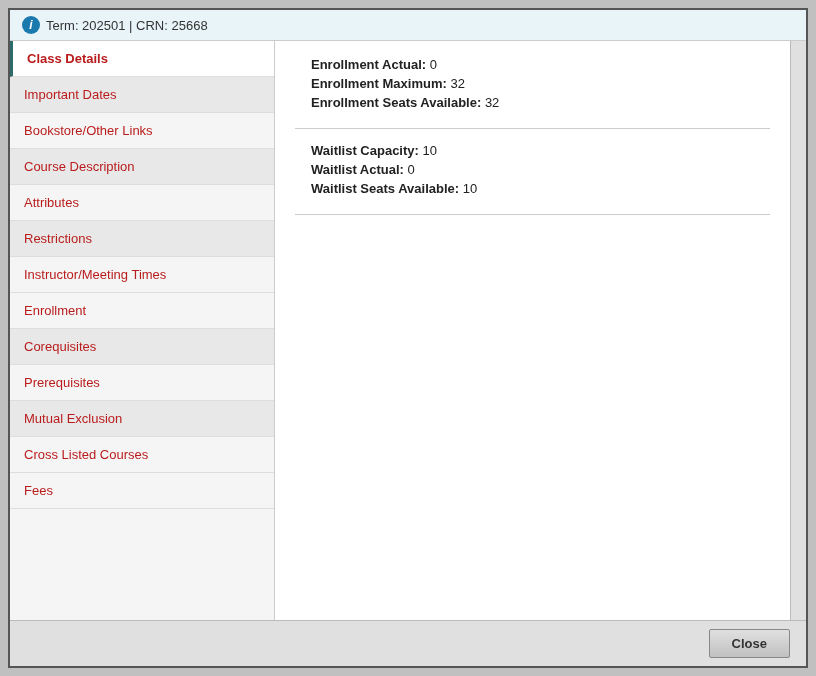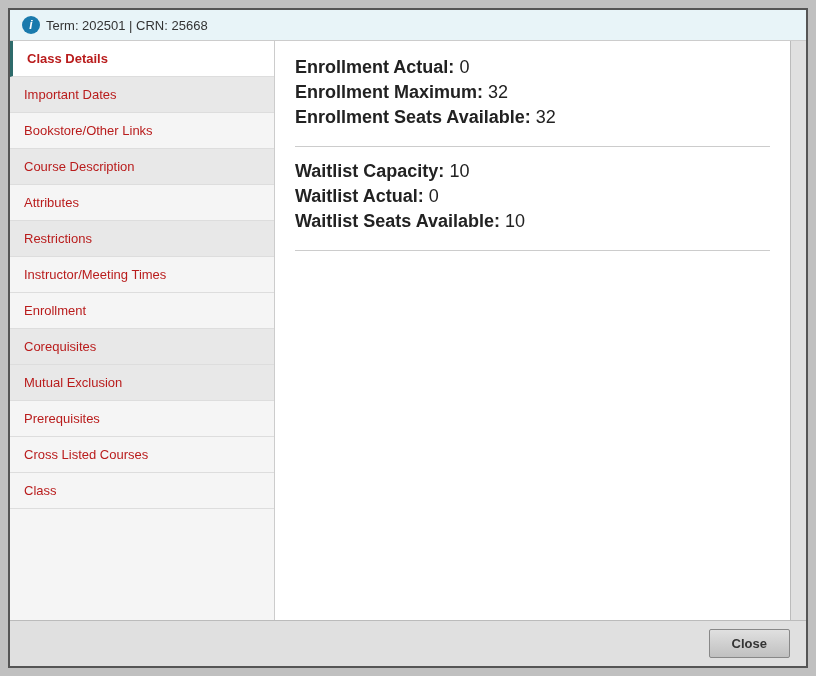--- a/index.html
+++ b/index.html
@@ -107,22 +107,23 @@
       overflow-y: auto;
       background: #fff;
     }
     .content-section {
       border-bottom: 1px solid #ccc;
       padding-bottom: 14px;
       margin-bottom: 14px;
     }
     .content-row {
       margin-bottom: 4px;
-      font-size: 18px;
+      font-size: 13px;
       color: #222;
+      margin-left: 16px;
     }
     .content-row span.label {
       font-weight: bold;
     }
     .modal-footer {
       background: #e0e0e0;
       border-top: 1px solid #bbb;
       padding: 8px 16px;
       display: flex;
       justify-content: flex-end;
@@ -178,31 +179,31 @@
       </div>
       <div class="sidebar-item">
         <span>Instructor/Meeting Times</span>
       </div>
       <div class="sidebar-item">
         <span>Enrollment</span>
       </div>
       <div class="sidebar-item shaded">
         <span>Corequisites</span>
       </div>
+      <div class="sidebar-item">
+        <span>Prerequisites</span>
+      </div>
       <div class="sidebar-item shaded">
         <span>Mutual Exclusion</span>
       </div>
       <div class="sidebar-item">
-        <span>Prerequisites</span>
-      </div>
-      <div class="sidebar-item">
         <span>Cross Listed Courses</span>
       </div>
       <div class="sidebar-item">
-        <span>Class</span>
+        <span>Fees</span>
       </div>
     </div>
 
     <div class="content-area">
       <div class="content-section">
         <div class="content-row">
           <span class="label">Enrollment Actual:</span>
           <span>0</span>
         </div>
         <div class="content-row">

